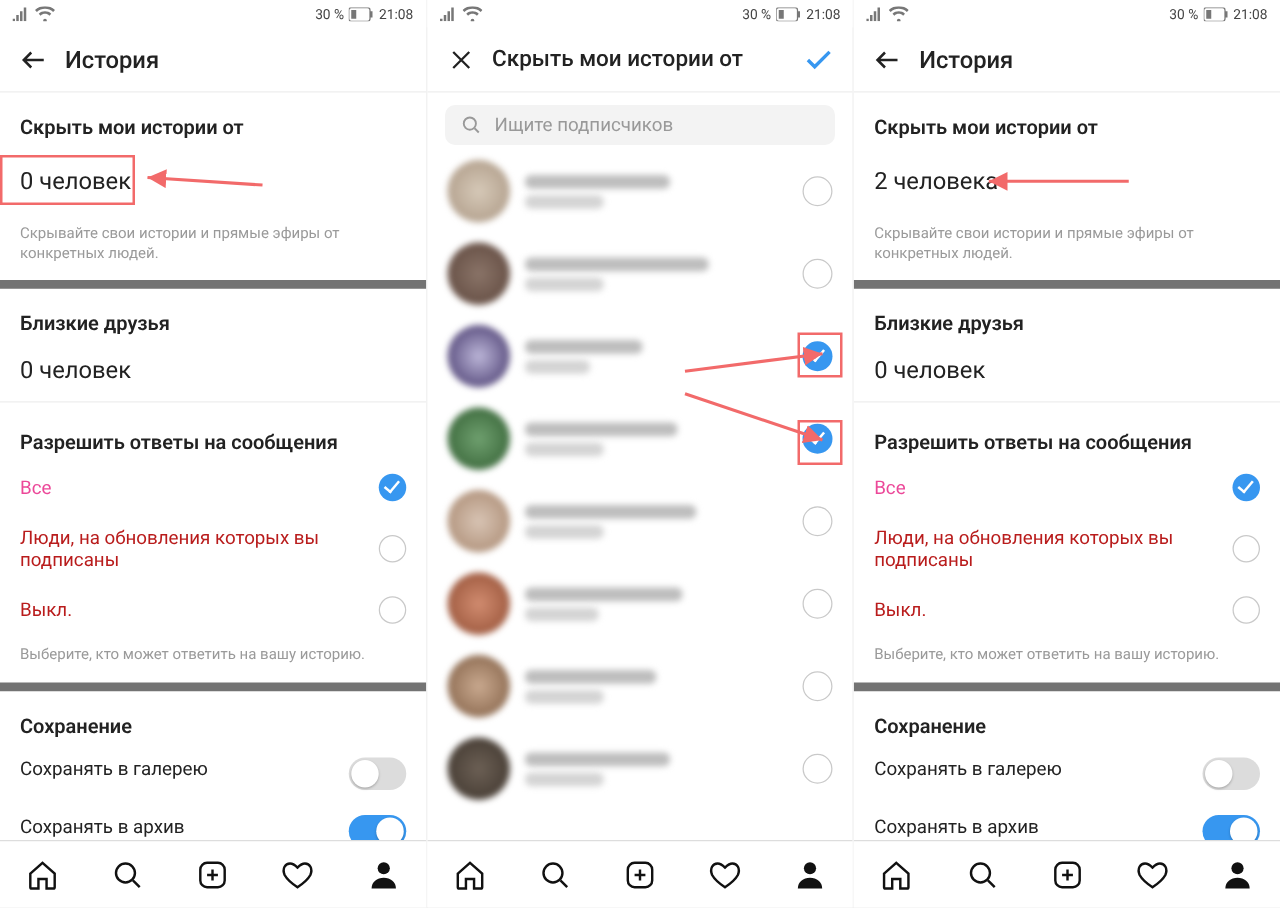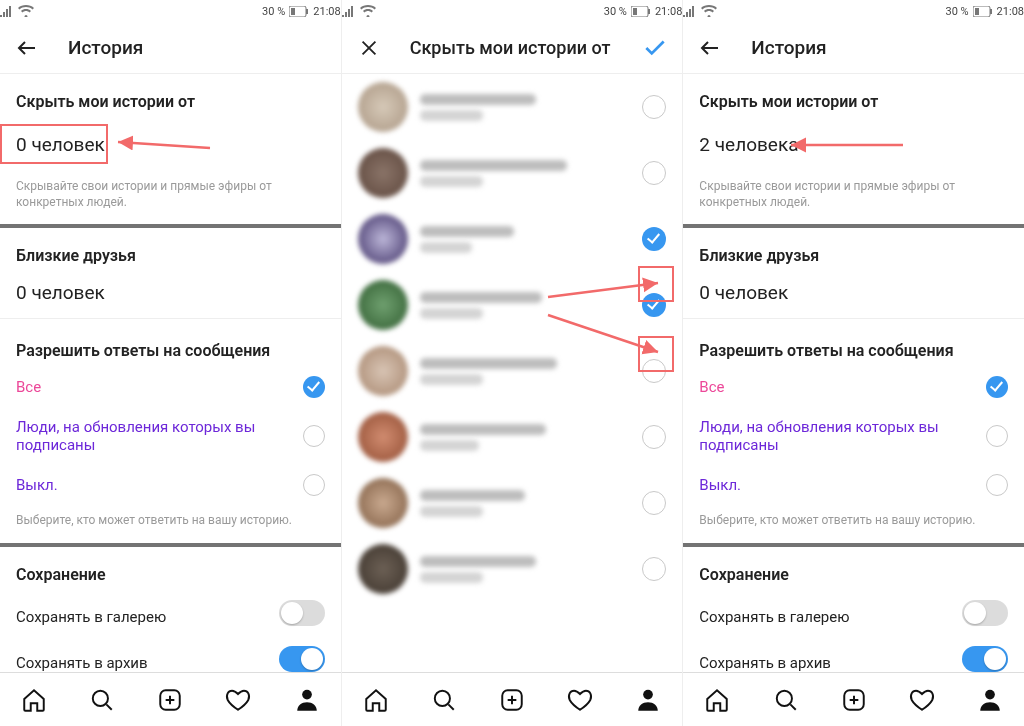--- a/index.html
+++ b/index.html
@@ -15,60 +15,60 @@
     min-width: 0;
     background: #fff;
     position: relative;
     border-right: 1px solid #eee;
     display: flex; flex-direction: column;
   }
   .panel:last-child { border-right: none; }
   
   .statusbar {
     height: 22px; display:flex; align-items:center; justify-content:space-between;
-    padding: 0 0; font-size:11px; color:#444; background:#fff;
+    padding: 0 10px; font-size:11px; color:#444; background:#fff;
   }
   .statusbar .sb-left, .statusbar .sb-right { display:flex; align-items:center; gap:4px; }
   
   .header {
-    height: 52px; display:flex; align-items:center; gap:28px;
+    height: 52px; display:flex; align-items:center; gap:12px;
     padding: 0 14px;
     border-bottom: 1px solid #eee;
   }
   .header .title { font-size:19px; font-weight:500; color:#222; flex:1; }
   .hdr-btn { width:26px; height:26px; display:flex;align-items:center;justify-content:center; color:#222; }
   .hdr-btn.check { color:#3797f0; }
   
   .content { flex:1; overflow:hidden; position:relative; }
   .section-head {
     font-size:16px; font-weight:600; color:#222;
     padding: 18px 16px 6px 16px;
   }
   .value-line {
     font-size:19px; color:#222; padding: 10px 16px;
   }
   .hint {
     font-size:12px; color:#9a9a9a;
     padding: 6px 16px 14px 16px; line-height:1.35;
-    border-bottom:4px solid #737373;
+    border-bottom:7px solid #737373;
   }
   .radio-row {
     display:flex; align-items:center; justify-content:space-between;
-    padding: 10px 16px; font-size:15px; color:#6d28d9;
+    padding: 10px 16px; font-size:15px; color:#b91c1c;
   }
   .radio-row.link { color:#ec4899; }
   .radio { width:22px;height:22px;border:1.5px solid #c9c9c9;border-radius:50%; }
   .radio.checked { border:none; background:#3797f0; position:relative; }
   .radio.checked:after{
     content:""; position:absolute; left:7px; top:3px;
     width:5px; height:10px; border:solid #fff; border-width:0 2px 2px 0;
     transform:rotate(40deg);
   }
   .toggle-row {
-    display:flex; align-items:flex-end; justify-content:space-between;
+    display:flex; align-items:flex-start; justify-content:space-between;
     padding: 10px 16px; font-size:15px; color:#222;
   }
   .toggle {
     width:46px;height:26px;border-radius:13px;background:#dcdcdc;position:relative;transition:.1s;
   }
   .toggle .knob{
     position:absolute; top:2px; left:2px; width:22px;height:22px;border-radius:50%;
     background:#fff; box-shadow:0 1px 2px rgba(0,0,0,.25);
   }
   .toggle.on{ background:#3797f0; }
@@ -270,20 +270,27 @@
       </span>
       <span class="title" style="font-size:18px;">Скрыть мои истории от</span>
       <span class="hdr-btn check">
         <svg width="26" height="26" viewBox="0 0 24 24" fill="none" stroke="#3797f0" stroke-width="2.5">
             <path d="M4 12l5 5L20 6"></path>
           </svg>
       </span>
     </div>
 
     <div class="content">
+      <div class="search-row">
+        <svg width="18" height="18" viewBox="0 0 24 24" fill="none" stroke="#999" stroke-width="2">
+            <circle cx="10.5" cy="10.5" r="6.5"></circle>
+            <path d="M20 20l-4.5-4.5"></path>
+          </svg>
+        <span>Ищите подписчиков</span>
+      </div>
 
       <div class="follower">
         <div class="avatar" style="background:radial-gradient(#d6c9b8,#a89480);"></div>
         <div class="fname">
             <div class="line-a"></div>
             <div class="line-b"></div>
           </div>
         <div class="sel-circle"></div>
       </div>
       <div class="follower">

